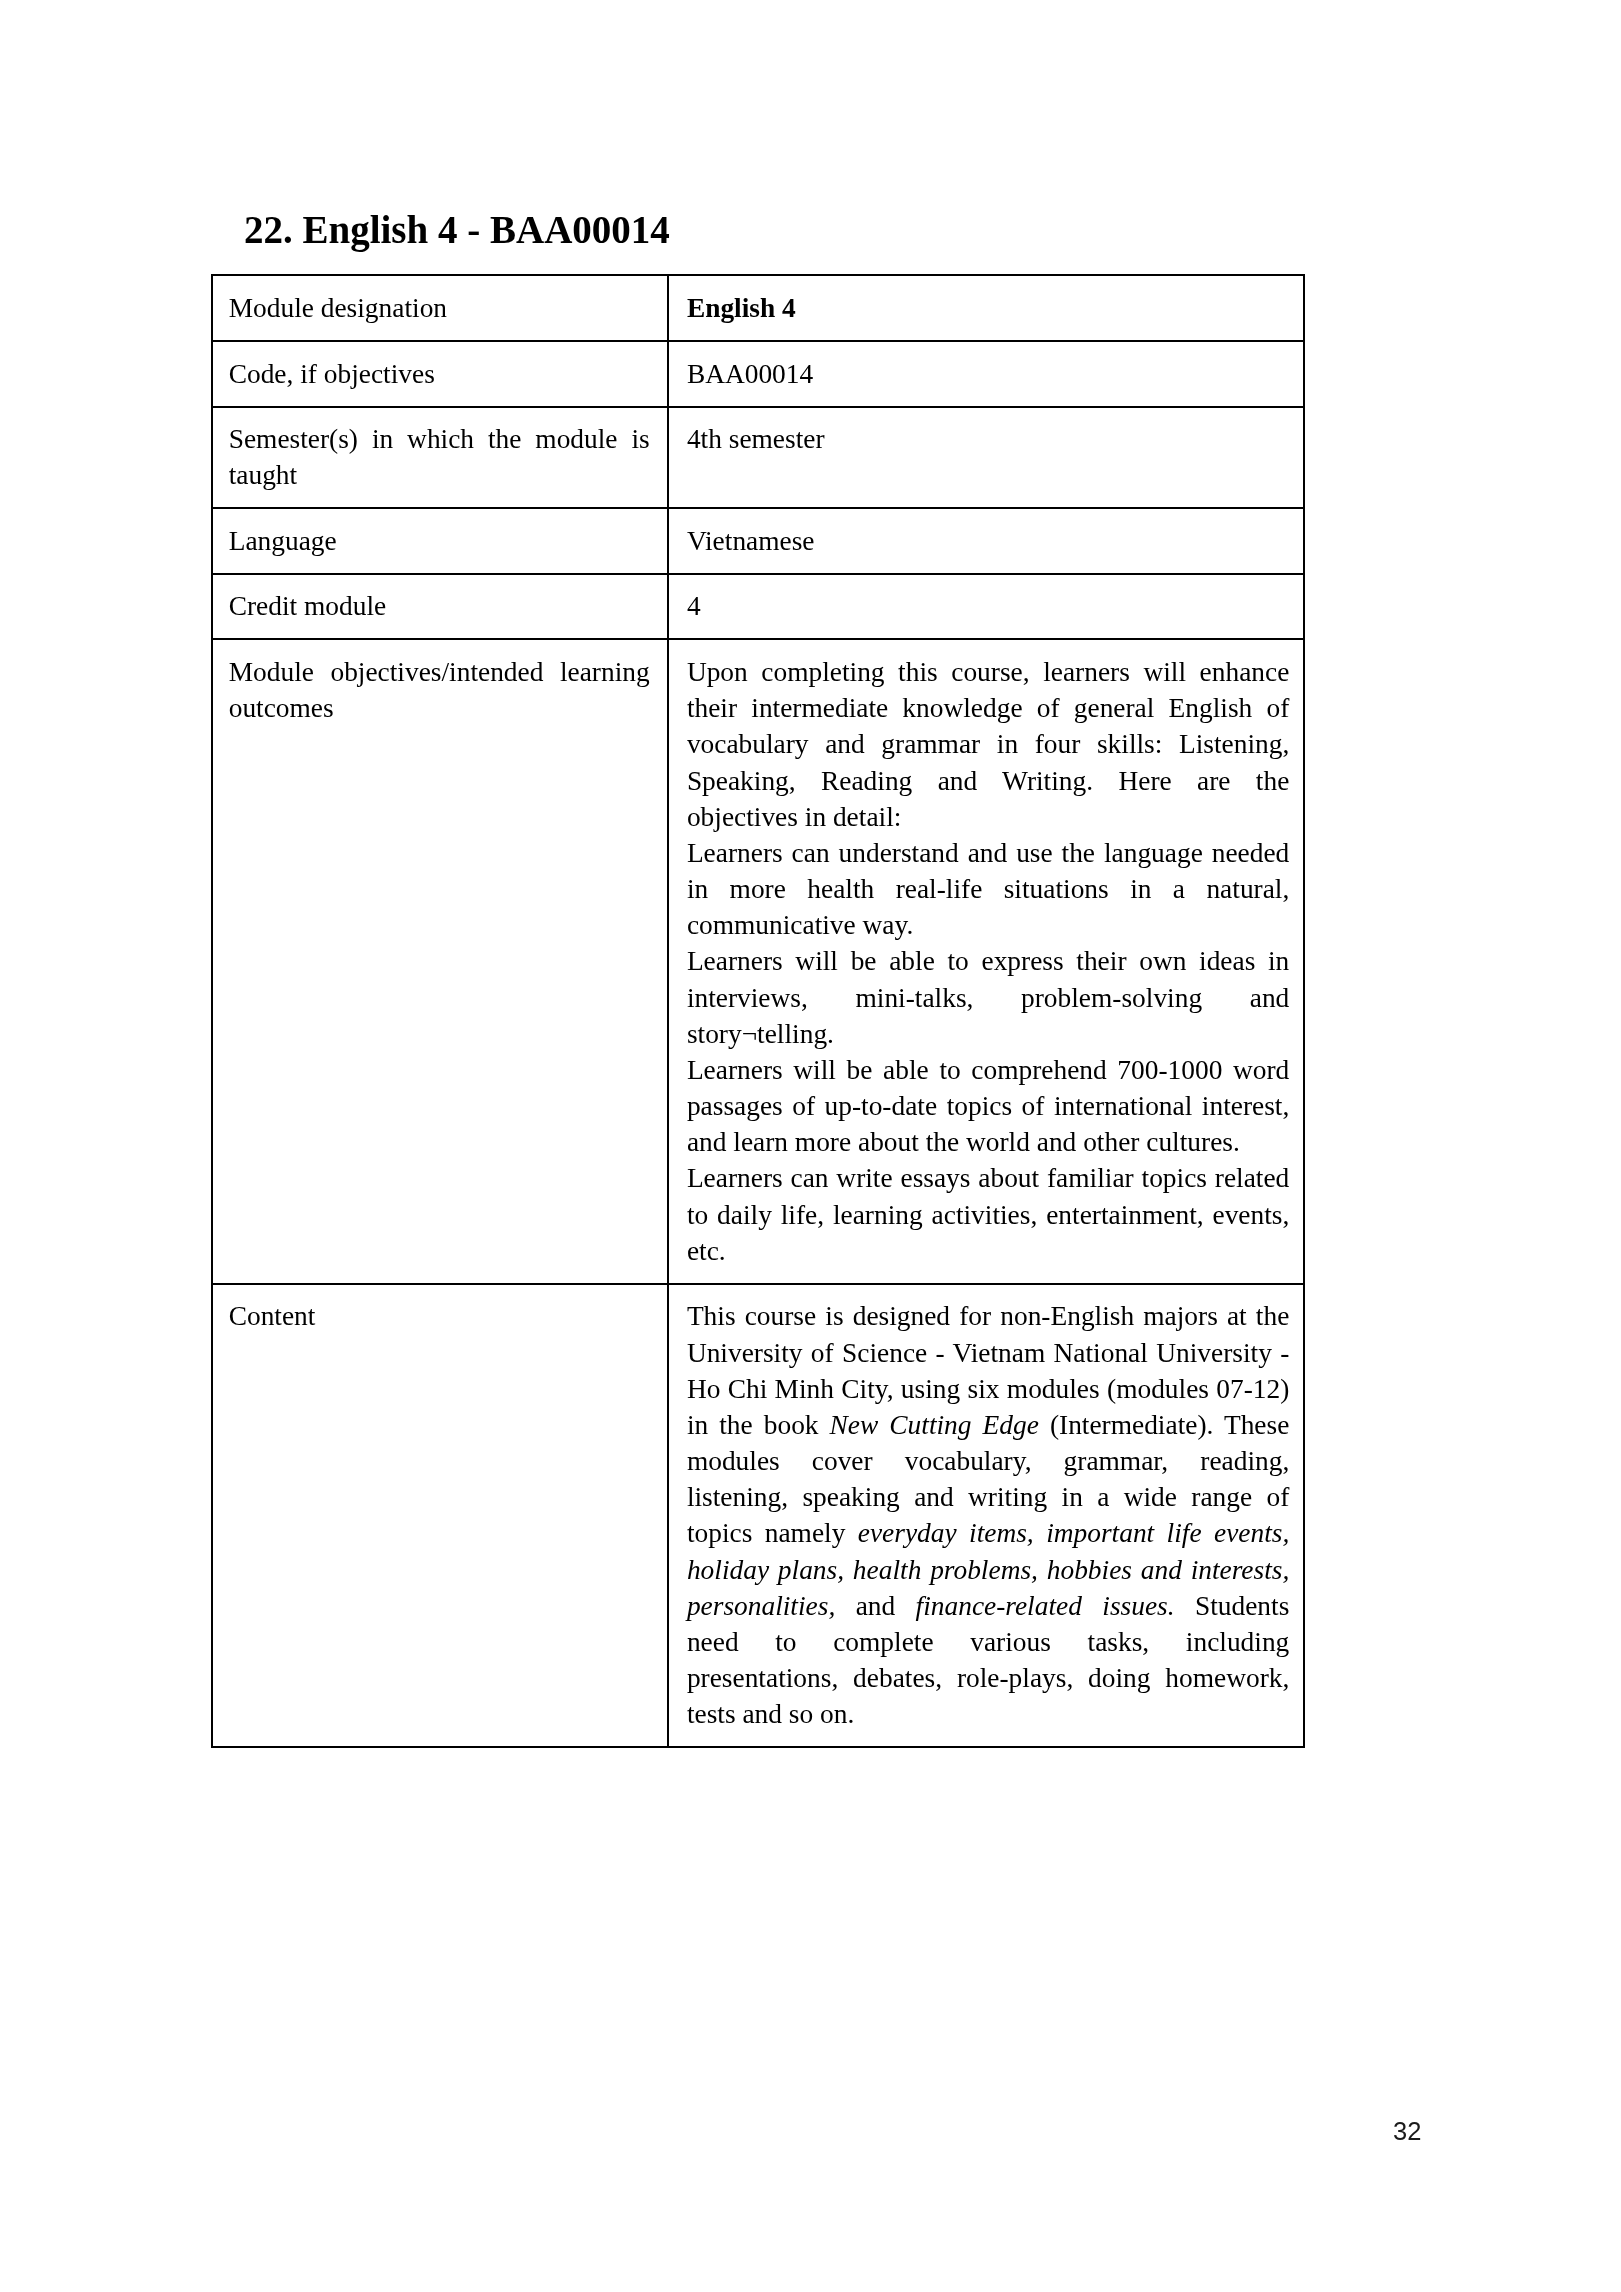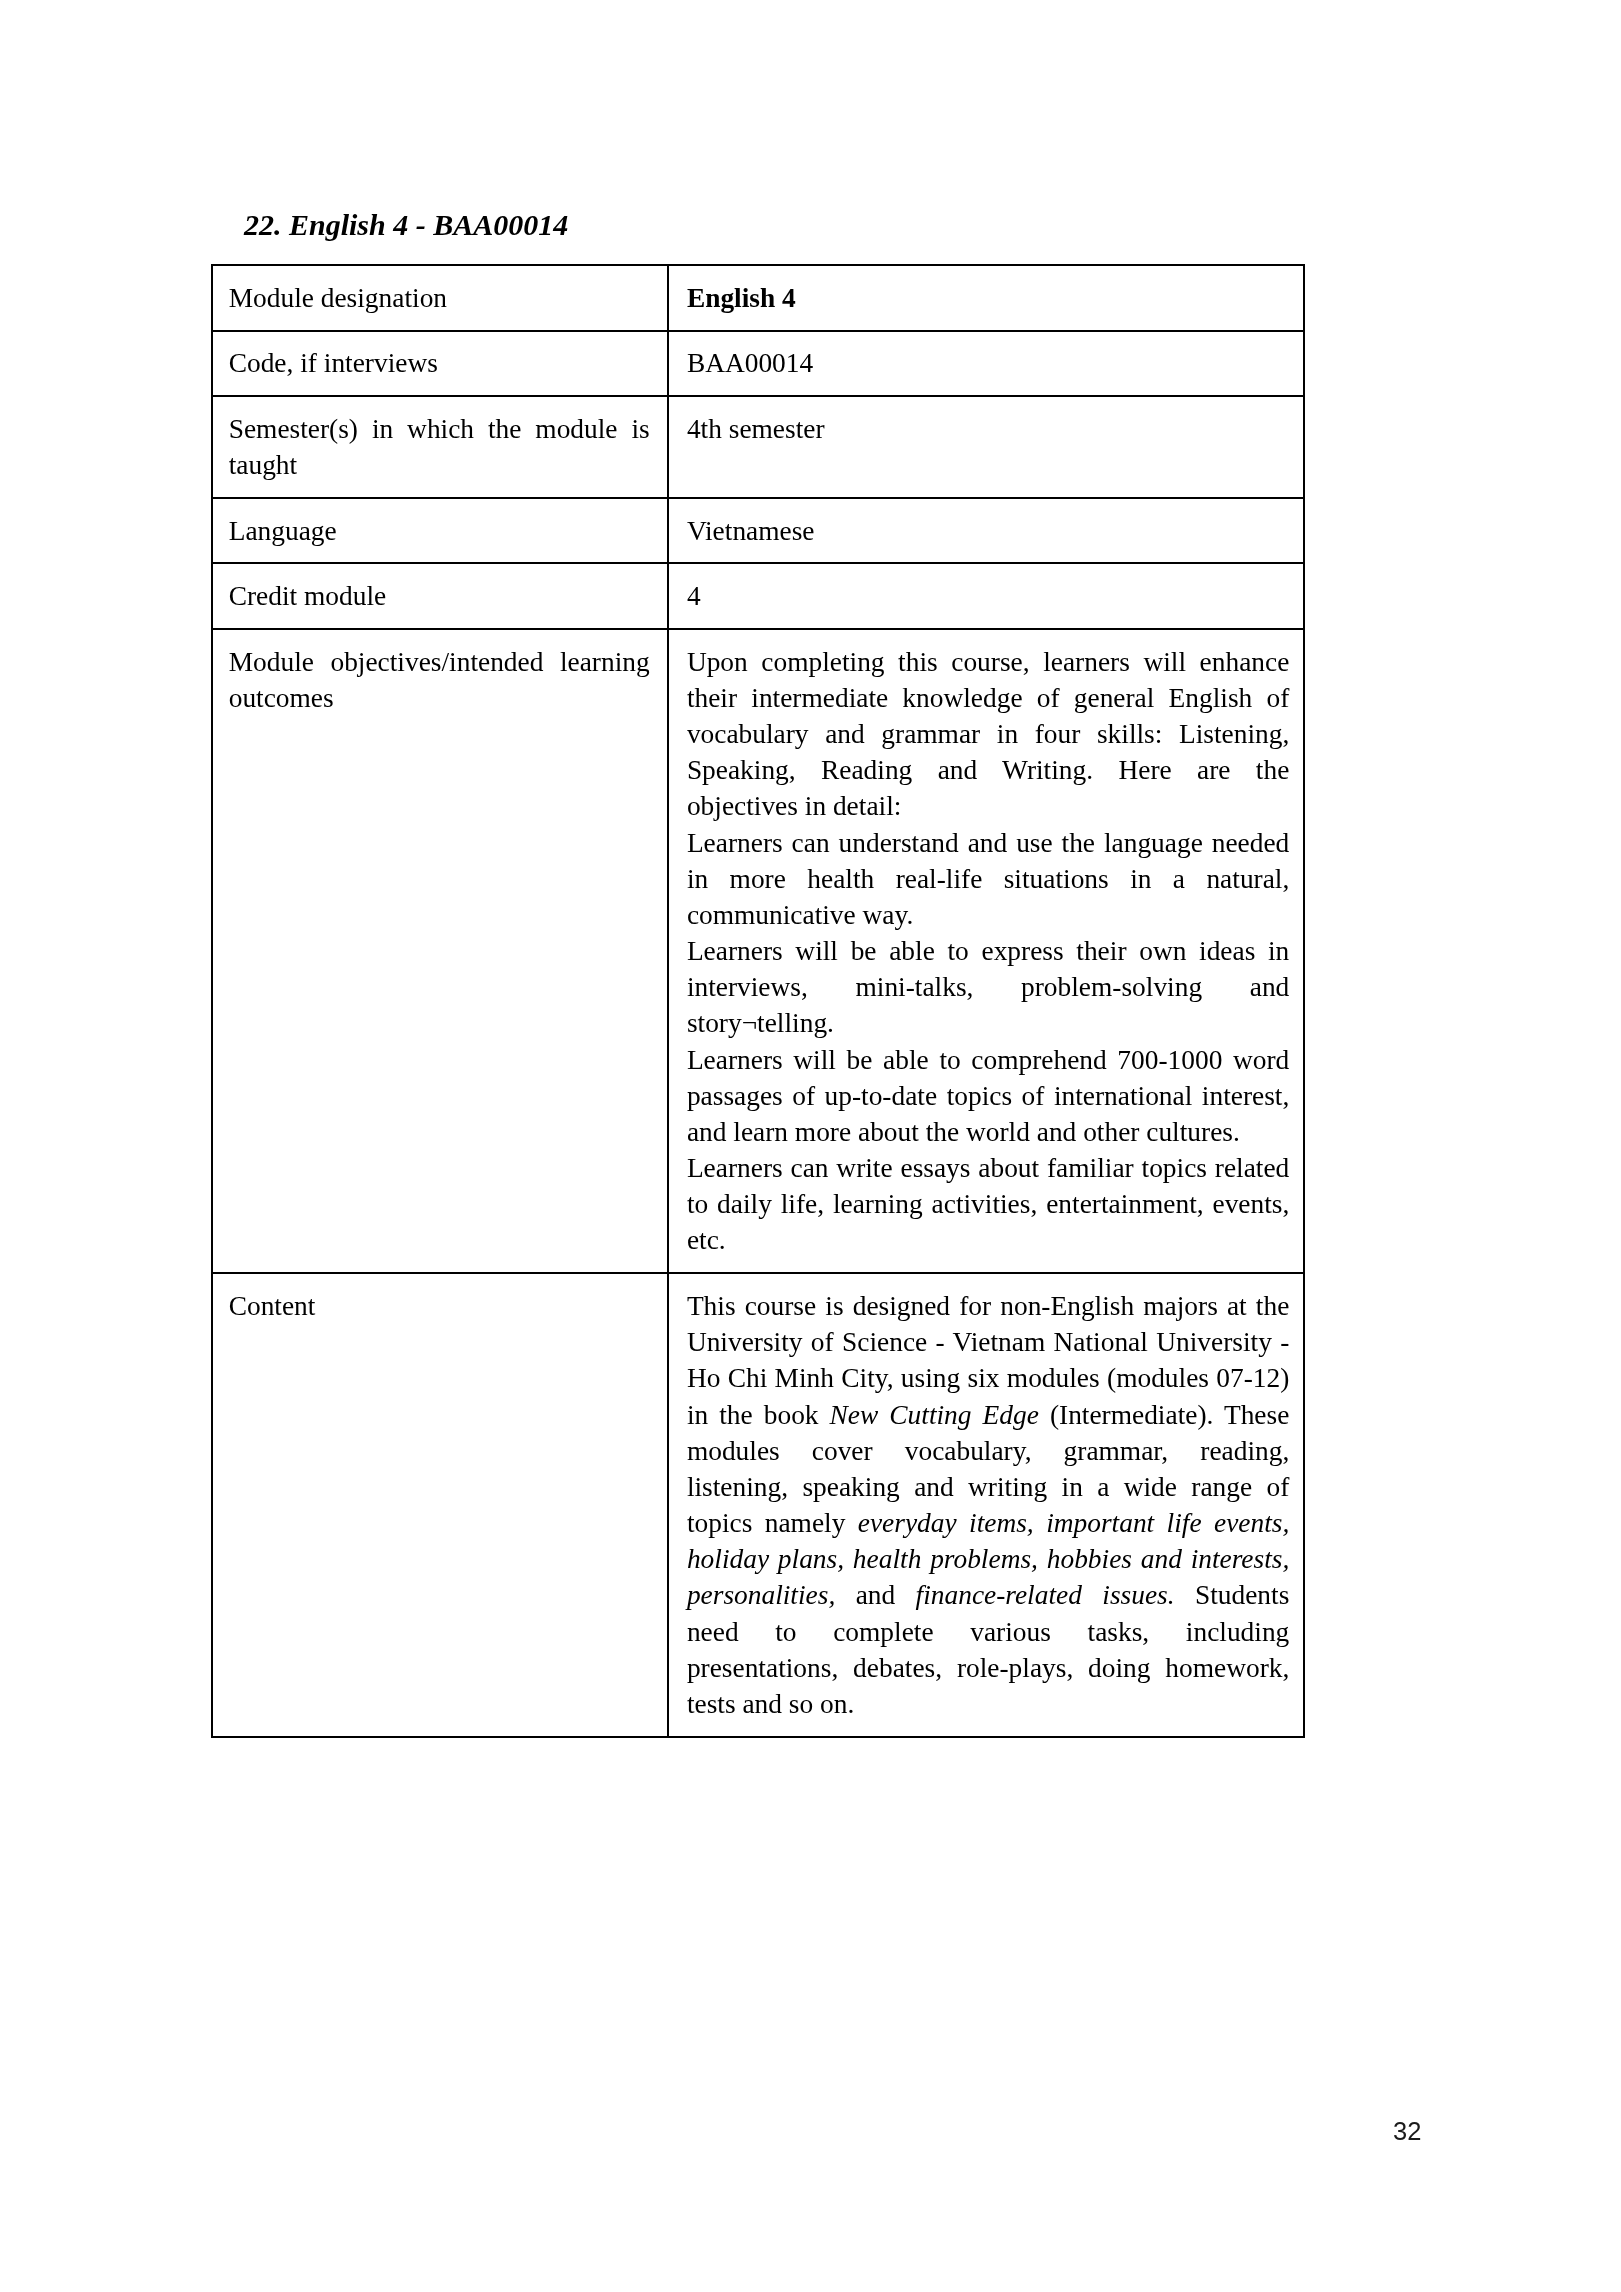--- a/index.html
+++ b/index.html
@@ -15,26 +15,25 @@
     font-family: "Liberation Serif", serif;
     color: #000000;
   }
   .doc {
     position: absolute;
     left: 211px;
     top: 208px;
     width: 1251px;
   }
   .heading {
-    font-size: 30px;
+    font-size: 39px;
     font-weight: bold;
     line-height: 1.15;
     margin: 0 0 21.6px 33px;
     white-space: nowrap;
-    font-style: italic;
   }
   table.module-table {
     border-collapse: collapse;
     width: 1094px;
     table-layout: fixed;
     font-size: 27.4px;
     line-height: 1.32;
   }
   table.module-table td {
     border: 2px solid #000000;
@@ -74,21 +73,21 @@
 
   <table class="module-table">
     <tbody>
 
       <tr>
         <td class="label-cell">Module designation</td>
         <td class="value-cell value-bold">English 4</td>
       </tr>
 
       <tr>
-        <td class="label-cell">Code, if interviews</td>
+        <td class="label-cell">Code, if objectives</td>
         <td class="value-cell">BAA00014</td>
       </tr>
 
       <tr>
         <td class="label-cell">Semester(s) in which the module is taught</td>
         <td class="value-cell">4th semester</td>
       </tr>
 
       <tr>
         <td class="label-cell">Language</td>

